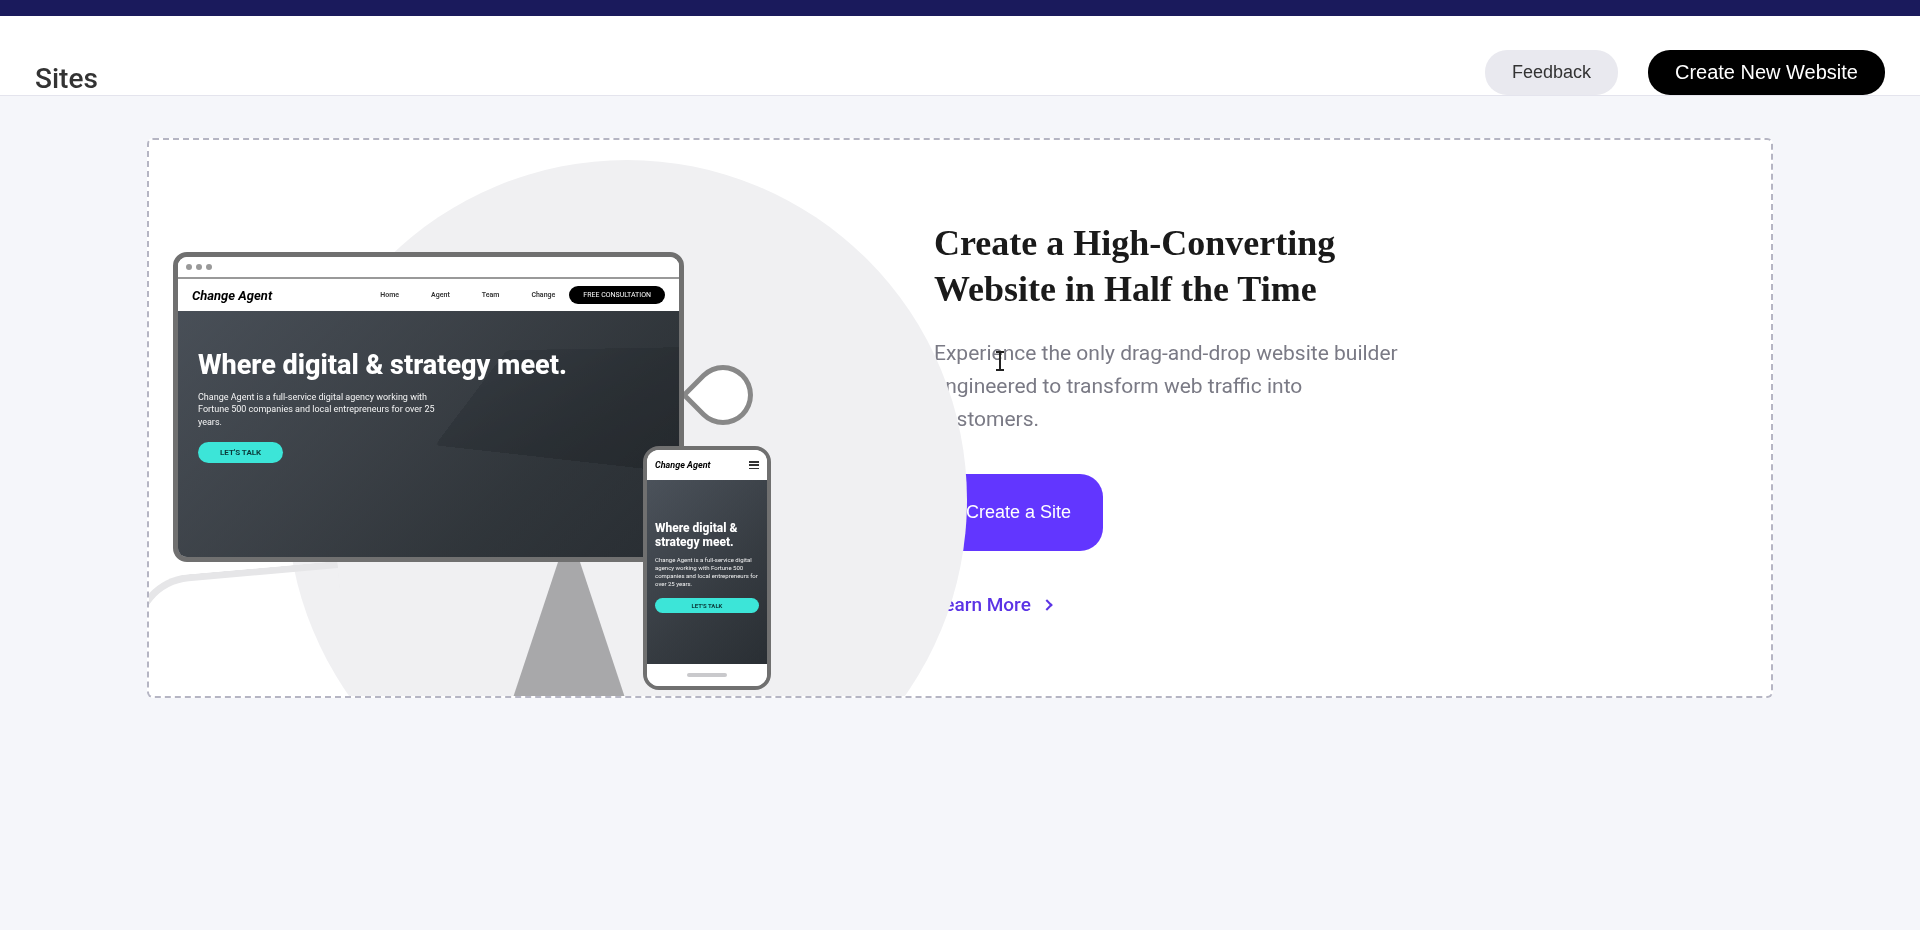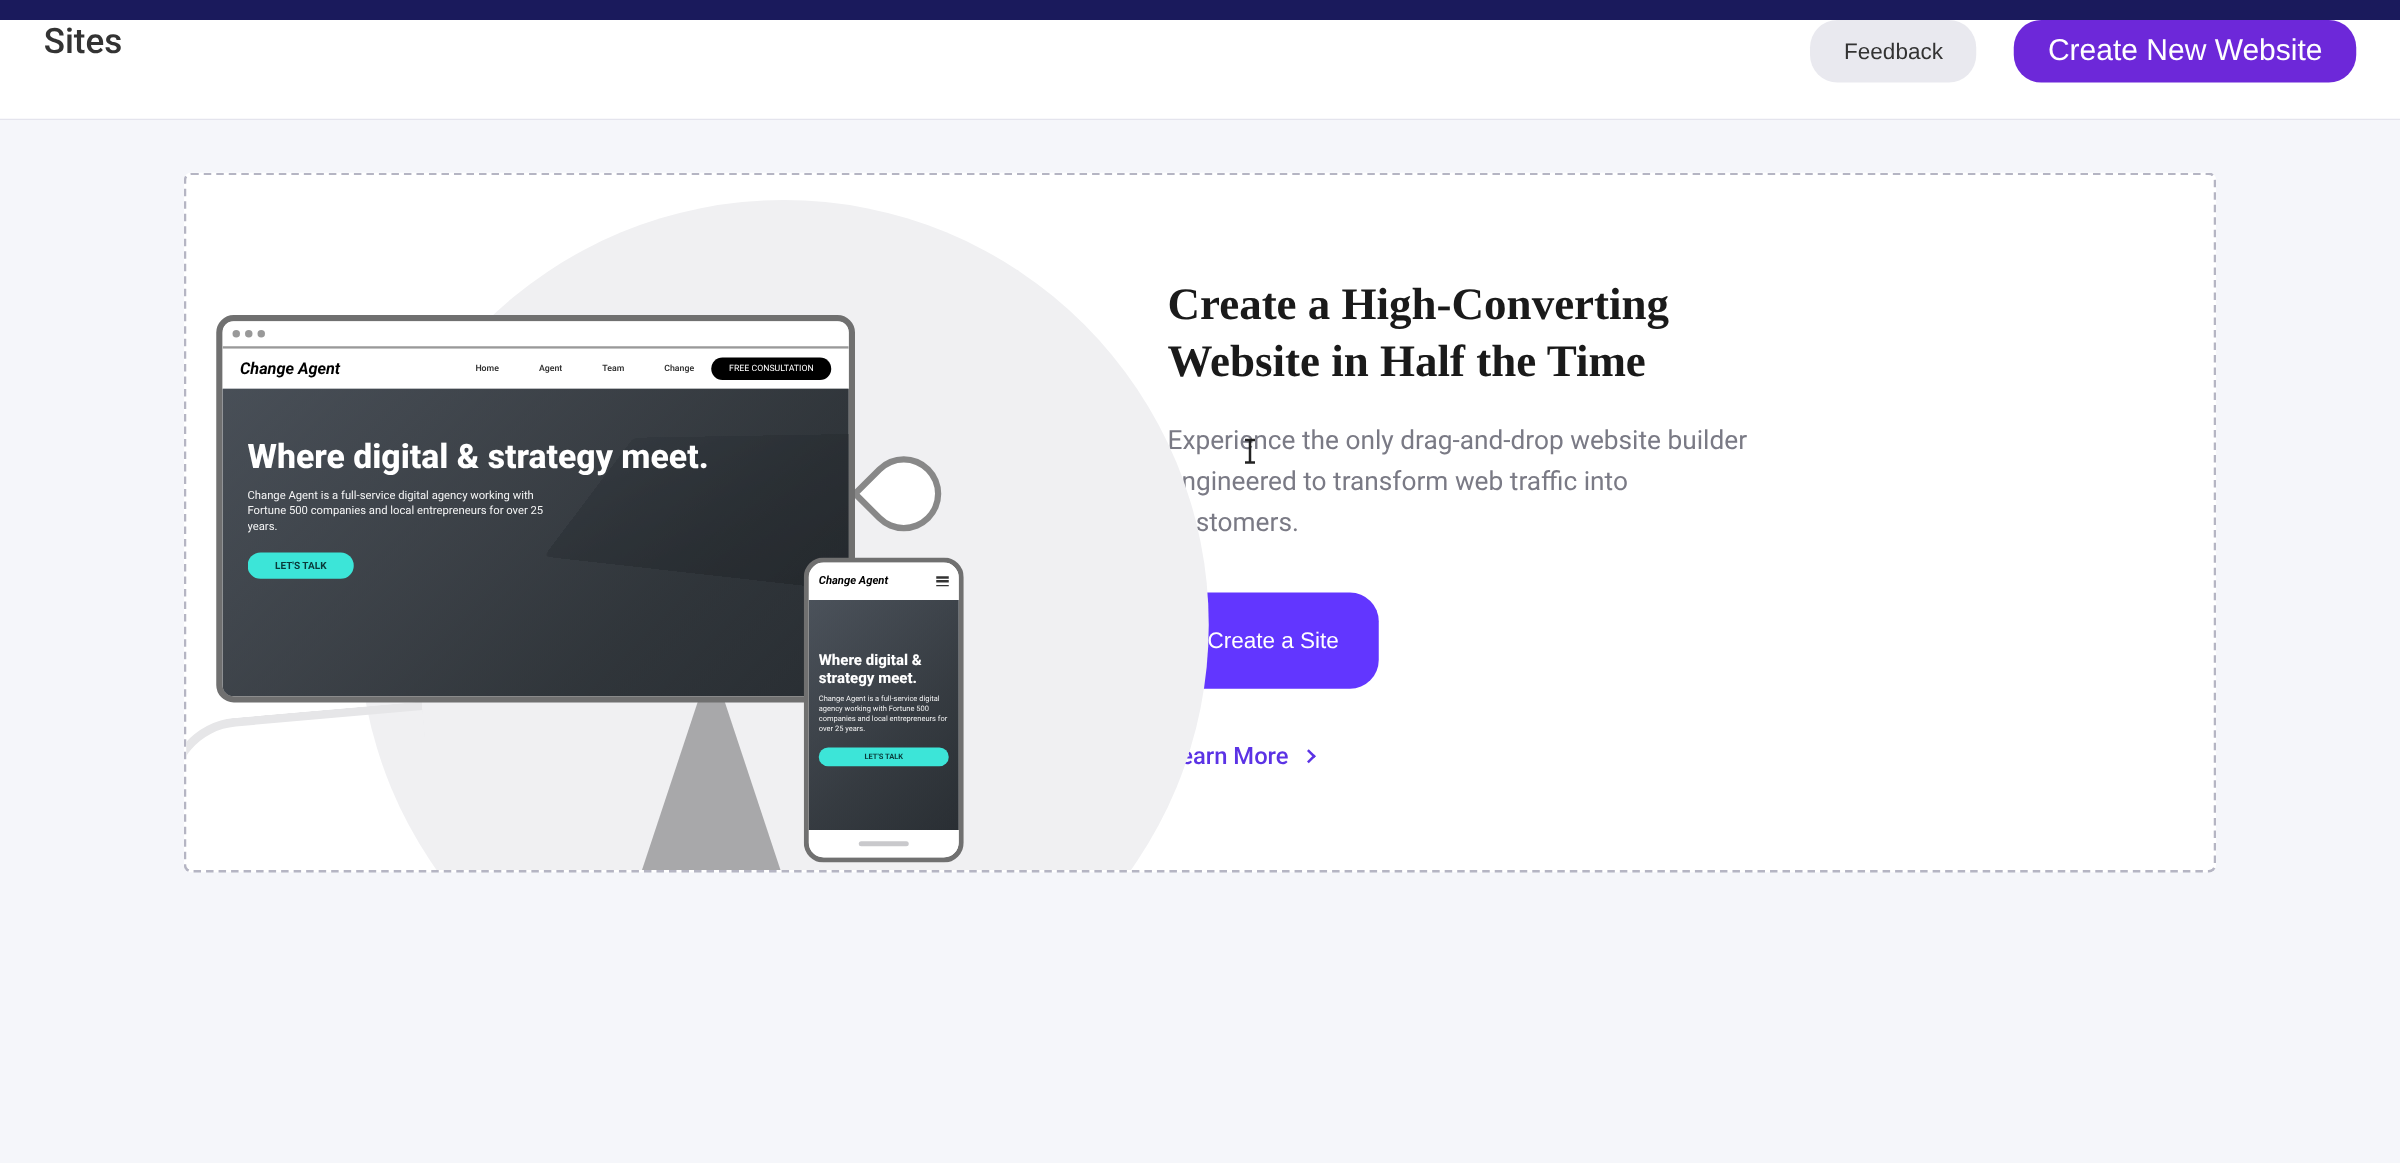--- a/index.html
+++ b/index.html
@@ -3,45 +3,45 @@
   <meta charset="utf-8">
   <style>
     * { margin: 0; padding: 0; box-sizing: border-box; }
     body { font-family: -apple-system, BlinkMacSystemFont, "Segoe UI", Roboto, sans-serif; background: #f5f6fa; width: 1920px; height: 930px; overflow: hidden; }
     
     .topbar { height: 16px; background: #1a1a5c; }
     
     .header {
       background: white;
       display: flex;
-      align-items: flex-start;
+      align-items: flex-end;
       justify-content: space-between;
       padding: 0 35px;
       height: 80px;
       border-bottom: 1px solid #e4e4ed;
     }
     .header-title { font-size: 28px; font-weight: 500; color: #333; }
     .header-buttons { display: flex; gap: 30px; }
     .btn-feedback {
       background: #e9e9ef;
       color: #333;
       border: none;
       padding: 11px 27px;
       border-radius: 22px;
       font-size: 18px;
       font-weight: 500;
       cursor: pointer;
     }
     .btn-create-new {
-      background: #6d28d9;
+      background: #000000;
       color: white;
       border: none;
       padding: 11px 27px;
       border-radius: 22px;
-      font-size: 24px;
+      font-size: 20px;
       font-weight: 500;
       cursor: pointer;
     }
     
     .main {
       padding: 42px 147px;
     }
     
     .card {
       border: 2px dashed #b5b5c3;

